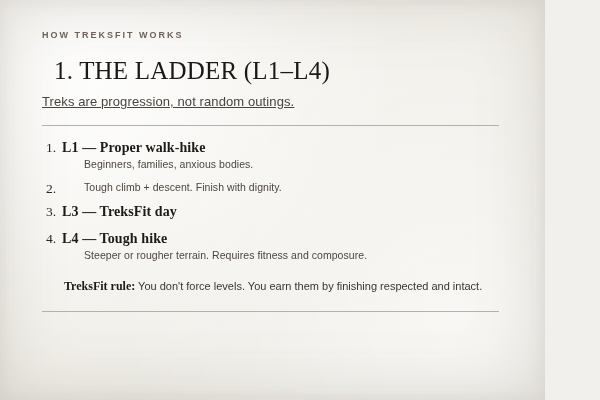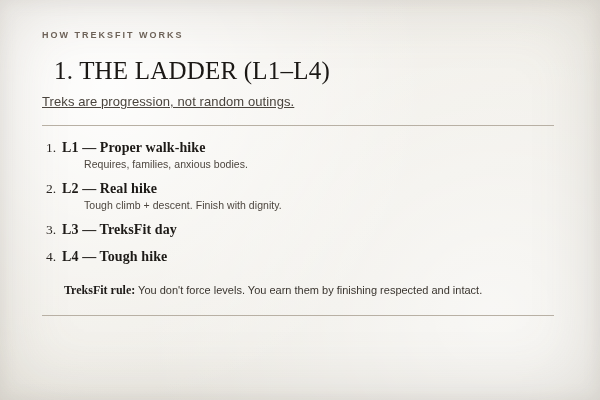--- a/index.html
+++ b/index.html
@@ -10,21 +10,21 @@
     width: 600px;
     height: 400px;
     overflow: hidden;
     background: #f2f0ec;
     font-family: "Liberation Serif", serif;
     color: #262320;
   }
 
   #page {
     position: relative;
-    width: 600px;
+    width: 545px;
     height: 400px;
     box-sizing: border-box;
     background:
       radial-gradient(circle at 18% 22%, rgba(255,255,255,0.85) 0%, rgba(255,255,255,0) 55%),
       radial-gradient(circle at 82% 78%, rgba(255,255,255,0.6) 0%, rgba(255,255,255,0) 60%),
       linear-gradient(155deg, #f6f4f0 0%, #f1efe9 45%, #eceae4 100%);
   }
 
   
   #page::before {
@@ -173,34 +173,34 @@
 
     <h1 class="title">1. THE LADDER (L1–L4)</h1>
     <p class="subtitle">Treks are progression, not random outings.</p>
 
     <div class="rule"></div>
 
     <ol class="levels">
       <li>
         <span class="lv-num">1.</span>
         <div class="lv-head">L1 — Proper walk-hike</div>
-        <div class="lv-desc">Requires, families, anxious bodies.</div>
+        <div class="lv-desc">Beginners, families, anxious bodies.</div>
       </li>
       <li>
         <span class="lv-num">2.</span>
-        <div class="lv-head">L2 — Real hike</div>
         <div class="lv-desc">Tough climb + descent. Finish with dignity.</div>
       </li>
       <li>
         <span class="lv-num">3.</span>
         <div class="lv-head">L3 — TreksFit day</div>
       </li>
       <li>
         <span class="lv-num">4.</span>
         <div class="lv-head">L4 — Tough hike</div>
+        <div class="lv-desc">Steeper or rougher terrain. Requires fitness and composure.</div>
       </li>
     </ol>
 
     <p class="note">
       <b>TreksFit rule:</b>
       <span>You don't force levels. You earn them by finishing respected and intact.</span>
     </p>
 
     <div class="rule bottom"></div>
 

